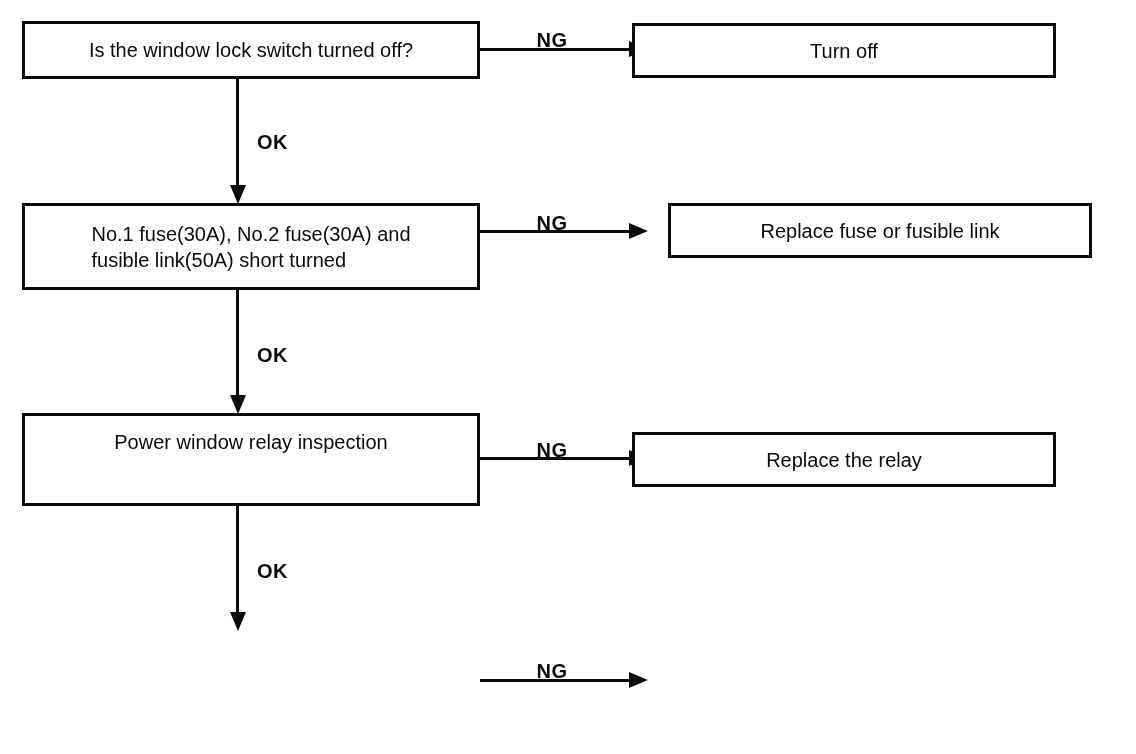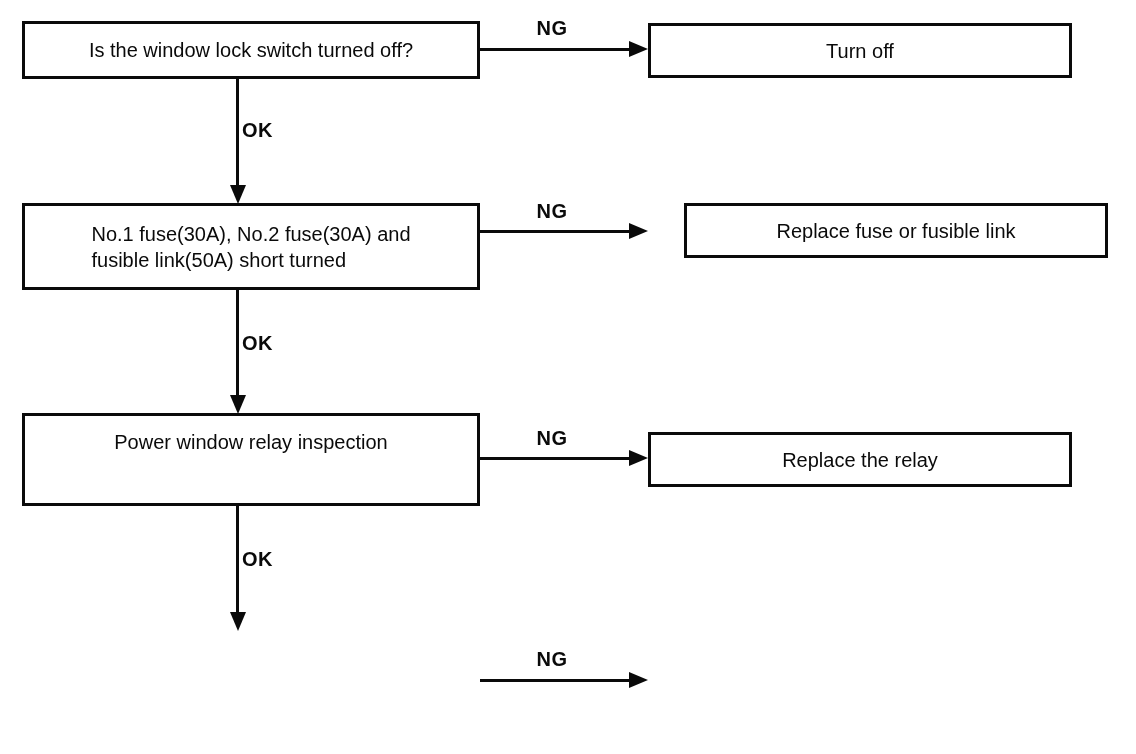--- a/index.html
+++ b/index.html
@@ -24,21 +24,21 @@
     display: flex;
     align-items: center;
     justify-content: center;
     text-align: left;
     font-size: 20px;
     line-height: 1.3;
     white-space: pre-line;
     padding: 6px 10px;
   }
   .left-col  { left: 22px;  width: 458px; }
-  .right-col { left: 648px; width: 424px; }
+  .right-col { left: 632px; width: 424px; }
 
   .r1 { top: 21px;  height: 58px; }
   .r2 { top: 203px; height: 87px; }
   .r3 { top: 413px; height: 93px; align-items: flex-start; padding-top: 13px; }
   .r4 { top: 630px; height: 99px; }
 
   .rr1 { top: 23px;  height: 55px; }
   .rr2 { top: 203px; height: 55px; margin-left: 36px; }
   .rr3 { top: 432px; height: 55px; }
   .rr4 { top: 628px; height: 97px; }
@@ -88,28 +88,29 @@
   }
   .va1 { top: 185px; }
   .va2 { top: 395px; }
   .va3 { top: 612px; }
 
   .edge-label {
     position: absolute;
     font-weight: bold;
     font-size: 20px;
     letter-spacing: 0.5px;
+    margin-top: 12px;
   }
   .ng-label { left: 522px; width: 60px; text-align: center; }
   .n1 { top: 17px; }
   .n2 { top: 200px; }
   .n3 { top: 427px; }
   .n4 { top: 648px; }
 
-  .ok-label { left: 242px; }
+  .ok-label { left: 257px; }
   .o1 { top: 119px; }
   .o2 { top: 332px; }
   .o3 { top: 548px; }
 </style>
 </head>
 <body>
 
 <div class="canvas">
 
   <div class="box left-col r1">Is the window lock switch turned off?</div>

